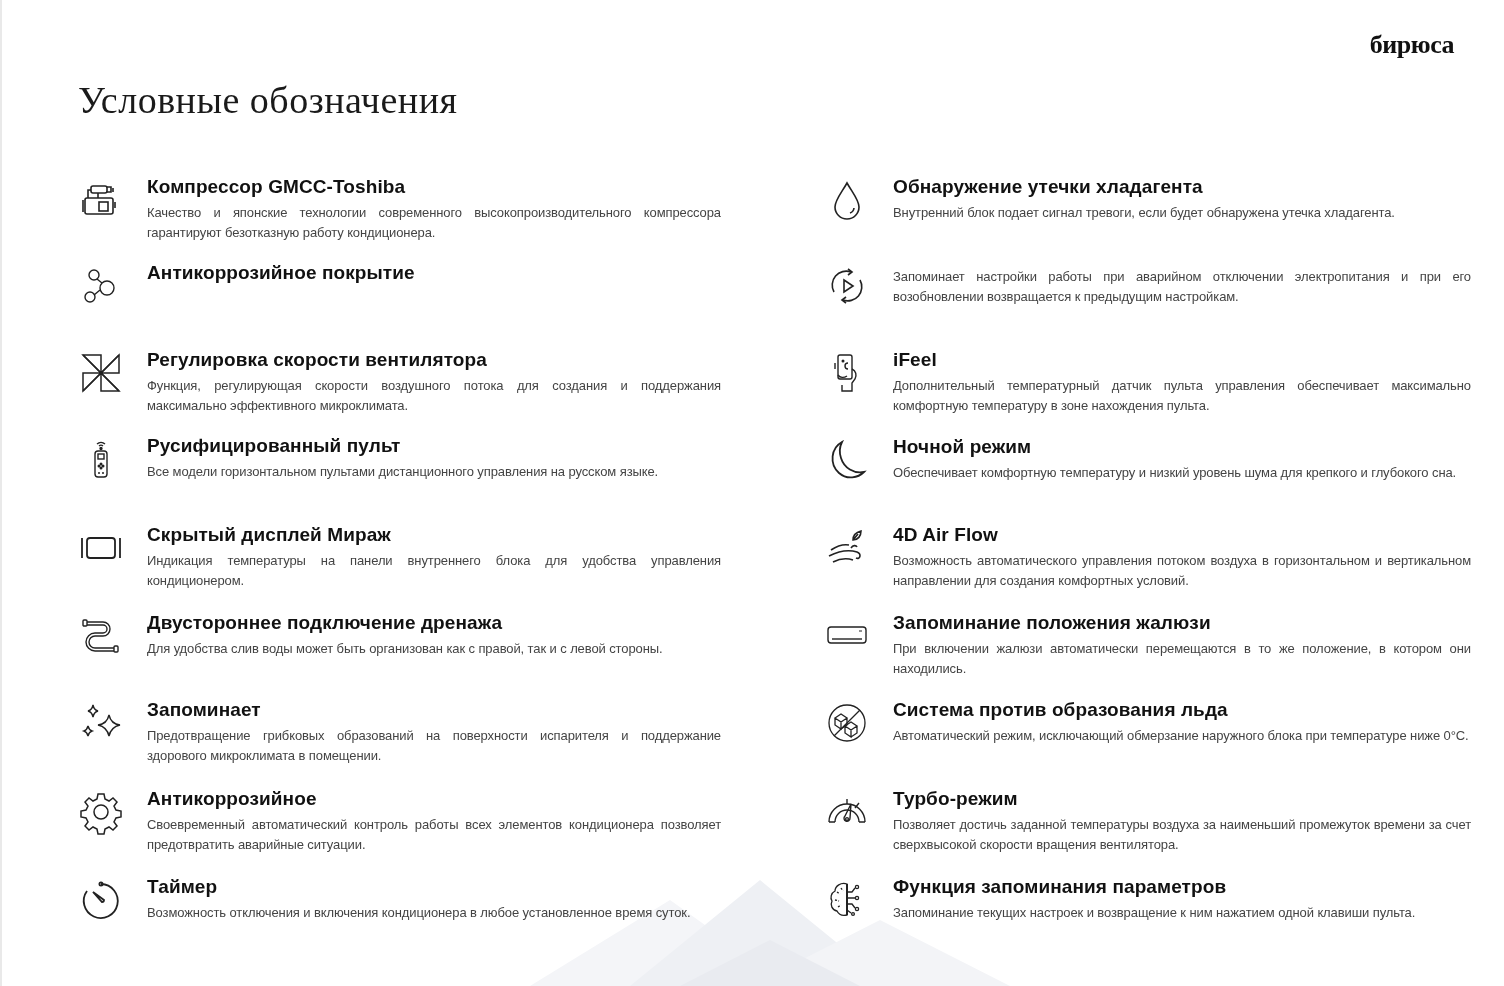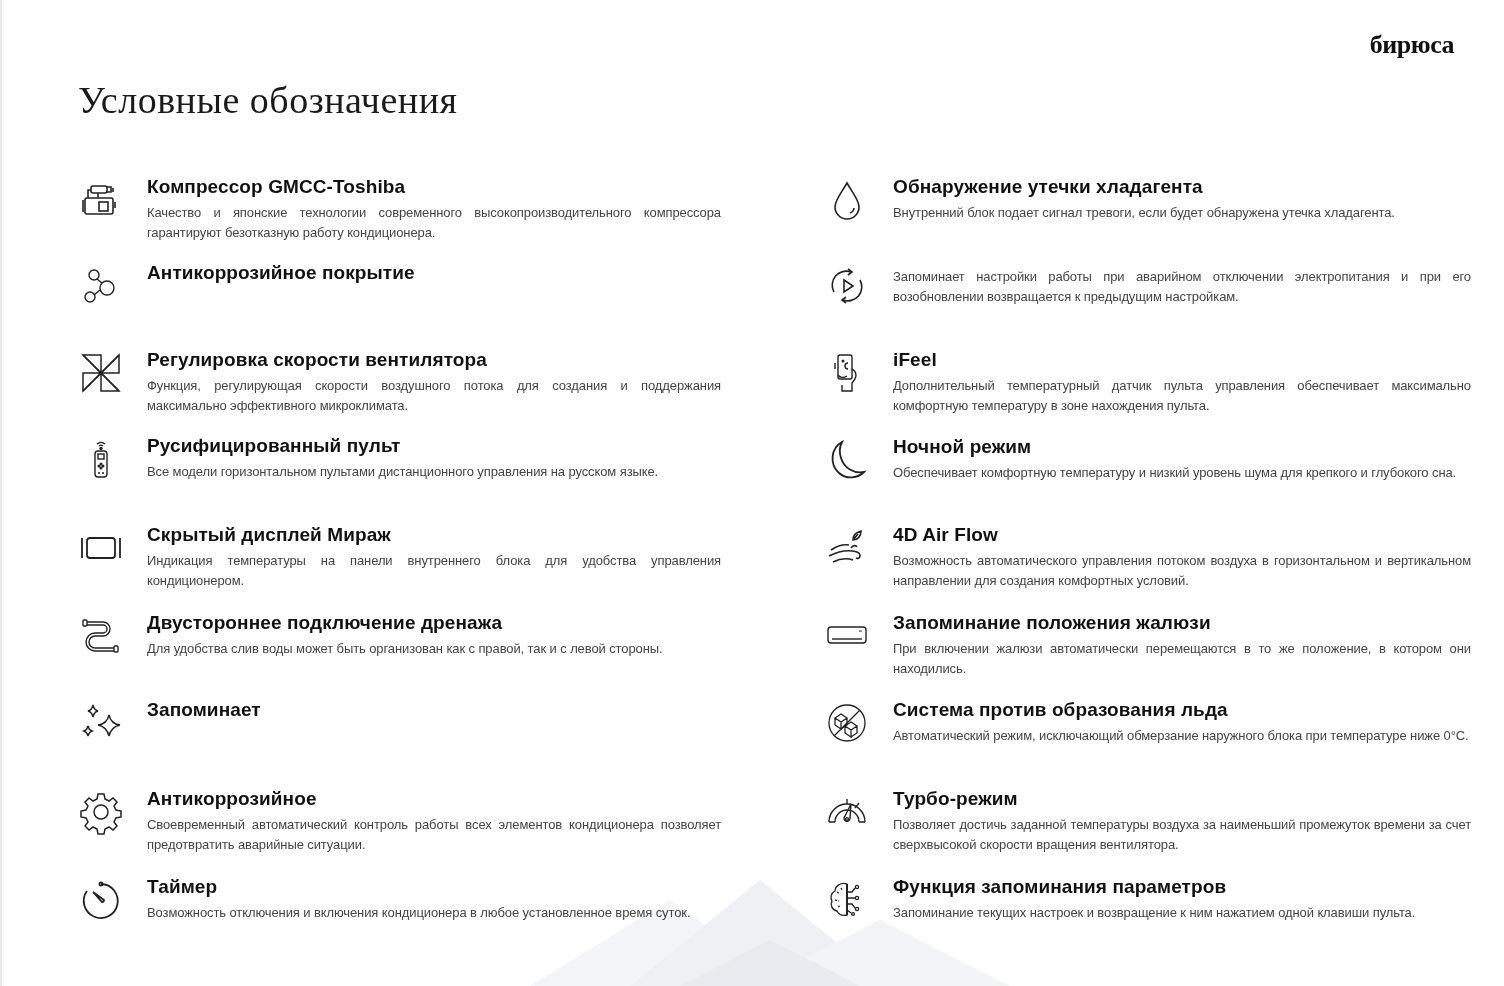--- a/index.html
+++ b/index.html
@@ -138,20 +138,21 @@
 
 <div class="feature col-left" style="top:699px">
   <div class="icon">
     <svg viewBox="0 0 44 44" fill="none" stroke="#222" stroke-width="1.4">
       <path d="M14 4q1 5 5 6q-4 1-5 6q-1-5-5-6q4-1 5-6z"></path>
       <path d="M30 14q2 9 11 10q-9 2-11 11q-2-9-11-11q9-1 11-10z"></path>
       <path d="M9 25q1 4 4 5q-3 1-4 5q-1-4-4-5q3-1 4-5z"></path>
     </svg>
   </div>
   <h3>Запоминает</h3>
+  <p>Предотвращение грибковых образований на поверхности испарителя и поддержание здорового микроклимата в помещении.</p>
 </div>
 
 <div class="feature col-left" style="top:788px">
   <div class="icon">
     <svg viewBox="0 0 44 44" fill="none" stroke="#222" stroke-width="1.5">
       <path d="M19 4h6l1 5 4 2 4-3 4 4-3 4 2 4 5 1v6l-5 1-2 4 3 4-4 4-4-3-4 2-1 5h-6l-1-5-4-2-4 3-4-4 3-4-2-4-5-1v-6l5-1 2-4-3-4 4-4 4 3 4-2z"></path>
       <circle cx="22" cy="22" r="7"></circle>
     </svg>
   </div>
   <h3>Антикоррозийное</h3>

